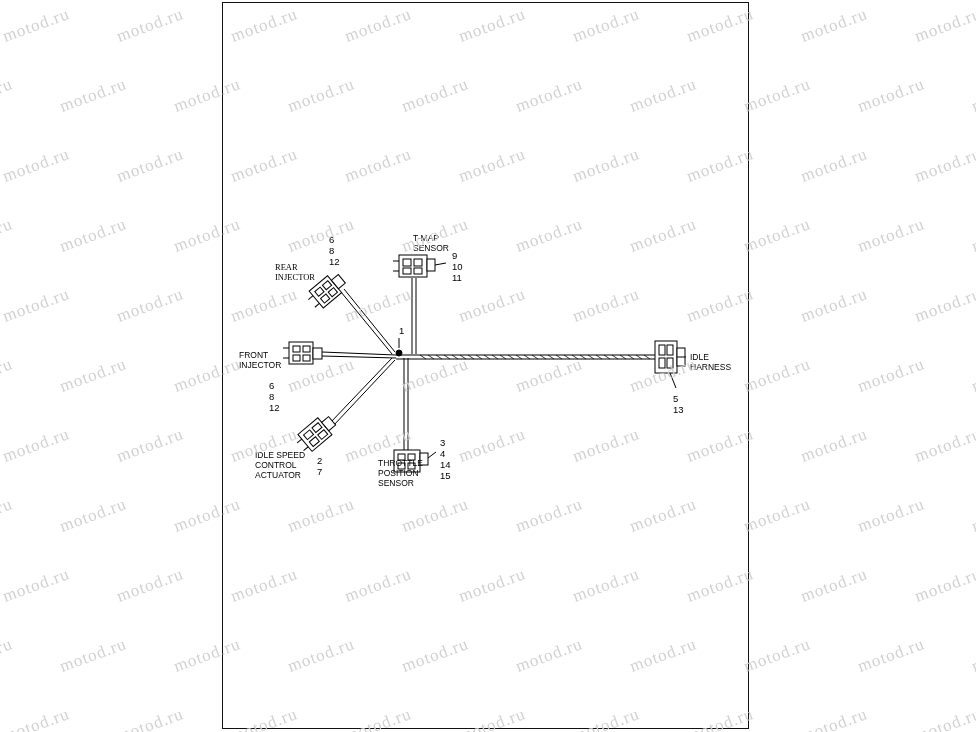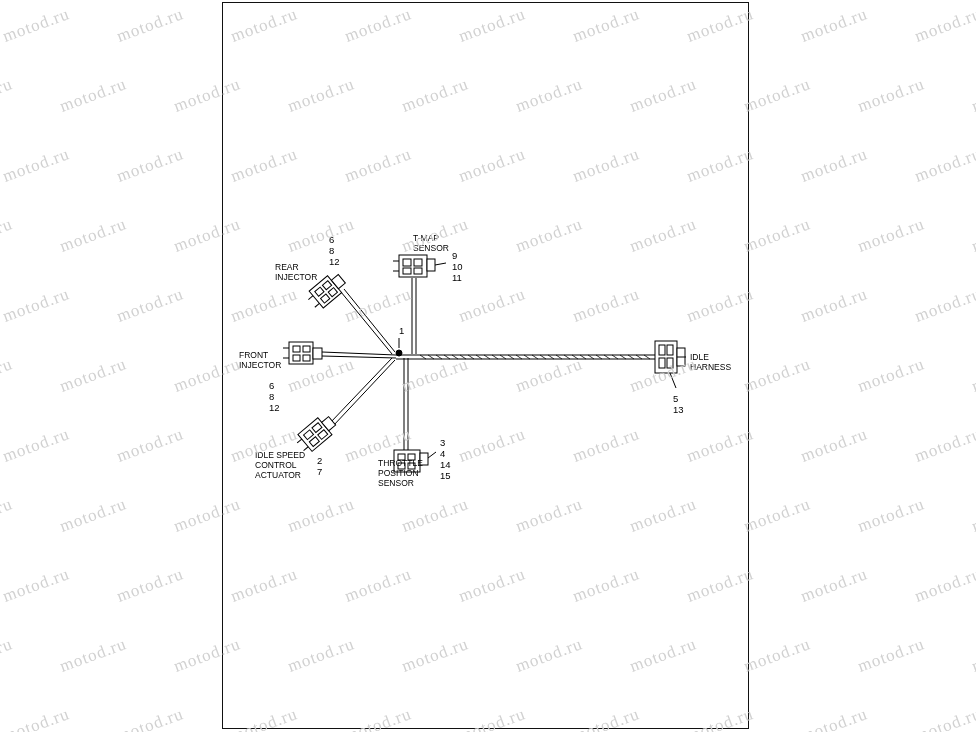--- a/index.html
+++ b/index.html
@@ -298,21 +298,21 @@
       <rect x="659" y="358" width="6" height="10" fill="#fff"></rect>
       <rect x="667" y="358" width="6" height="10" fill="#fff"></rect>
       <rect x="677" y="348" width="8" height="18" fill="#fff"></rect>
       <line x1="677" y1="357" x2="686" y2="357"></line>
       <line x1="670" y1="373" x2="676" y2="388"></line>
     </g>
 
   </g>
 </svg>
 
-<div class="lbl" style="left:275px; top:262px;">REAR
+<div class="lbl" style="left:275px; top:262px;font-family:Liberation Serif, serif;">REAR
 INJECTOR</div>
 <div class="lbl" style="left:396px; top:233px;margin-left:17px;">T-MAP
 SENSOR</div>
 <div class="lbl" style="left:239px; top:350px;">FRONT
 INJECTOR</div>
 <div class="lbl" style="left:255px; top:450px;">IDLE SPEED
 CONTROL
 ACTUATOR</div>
 <div class="lbl" style="left:378px; top:458px;">THROTTLE
 POSITION

